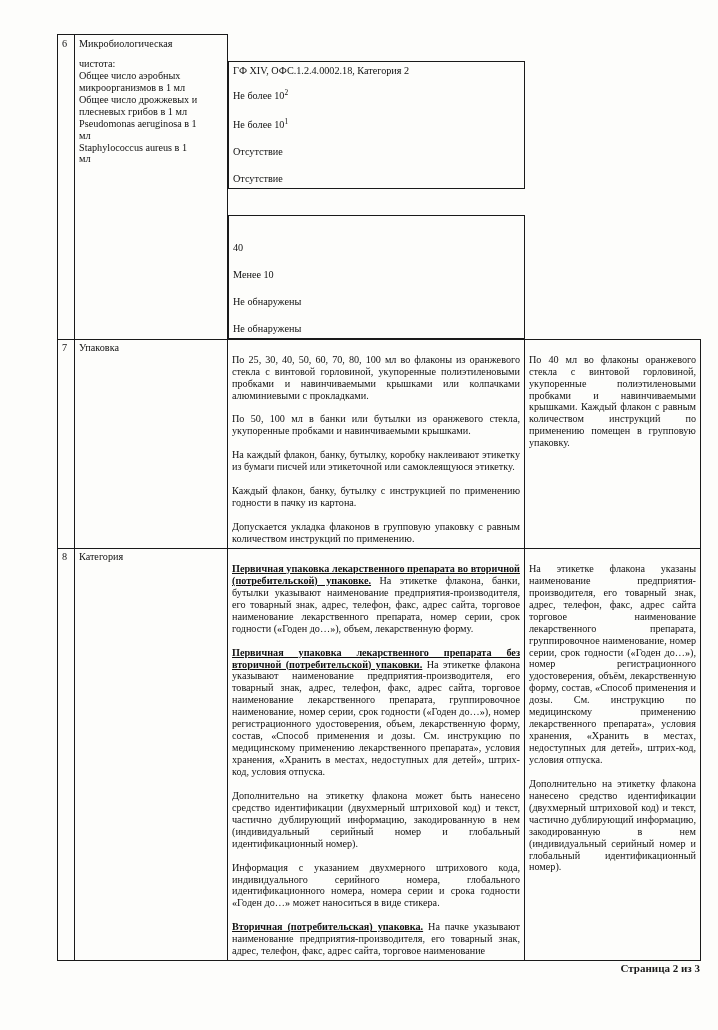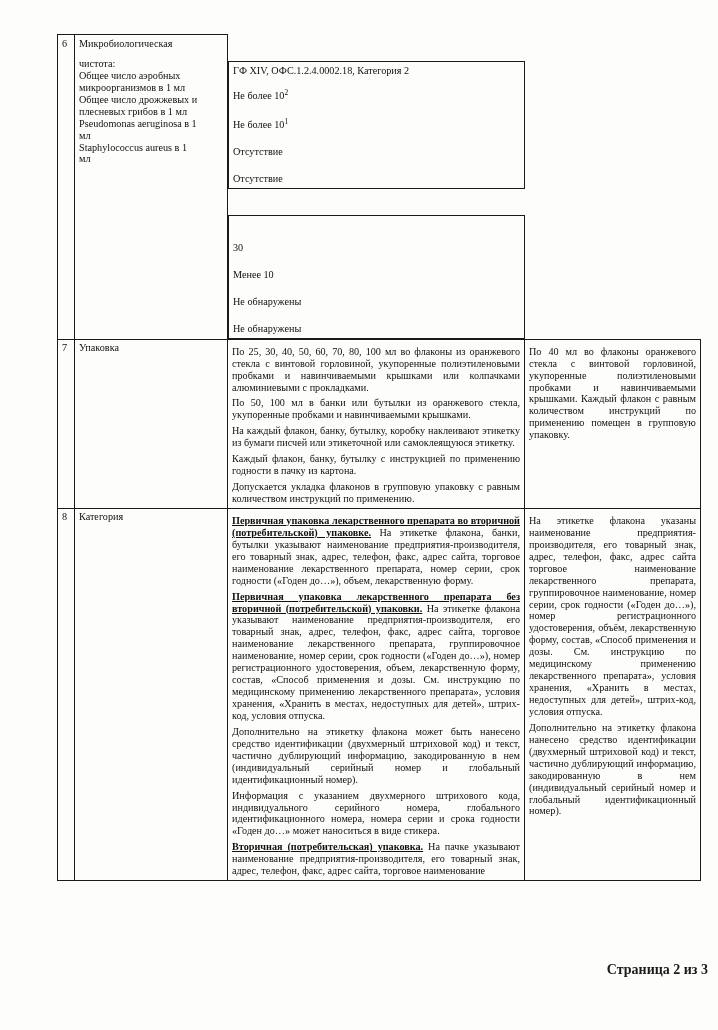--- a/index.html
+++ b/index.html
@@ -43,43 +43,43 @@
 
   .num-cell {
     text-align: left;
     padding-left: 3px;
     font-size: 10.2px;
   }
   .label-cell { padding-left: 5px; }
 
   .just { text-align: justify; text-justify: inter-word; }
   .just p {
-    margin: 4px 0 0 0;
+    margin: 12px 0 0 0;
     text-align: justify;
     text-justify: inter-word;
     text-indent: 0;
   }
   .u { text-decoration: underline; font-weight: bold; }
 
   .sup { font-size: 7.4px; vertical-align: super; }
 
   .row6 td { padding-top: 3px; }
   .r6-left span { display:block; }
   .r6-left .l1 { margin-bottom: 8px; }
 
   .mid-block { display:block;margin-top:26px; }
   .mid-block .line { display:block; }
 
   .footer {
     position: absolute;
-    left: 8px;
+    left: 0;
     top: 962px;
     width: 700px;
     text-align: right;
-    font-size: 14px;
+    font-size: 11px;
     font-weight: bold;
     font-family: "Liberation Serif", "DejaVu Serif", serif;
     color: #1a1a1a;
   }
   .spacer-s { display:block; height: 10px; }
   .spacer-m { display:block; height: 13px; }
   .spacer-l { display:block; height: 15px; }
 </style>
 </head>
 <body>
@@ -116,21 +116,21 @@
           <span class="spacer-l"></span>
           <span class="line"><span>Не более 10</span><span class="sup">1</span></span>
           <span class="spacer-l"></span>
           <span class="line">Отсутствие</span>
           <span class="spacer-l"></span>
           <span class="line">Отсутствие</span>
         </td>
         <td class="mid-block">
           <span class="spacer-m"></span>
           <span class="spacer-s"></span>
-          <span class="line">30</span>
+          <span class="line">40</span>
           <span class="spacer-l"></span>
           <span class="line">Менее 10</span>
           <span class="spacer-l"></span>
           <span class="line">Не обнаружены</span>
           <span class="spacer-l"></span>
           <span class="line">Не обнаружены</span>
         </td>
       </tr>
 
       <tr>

